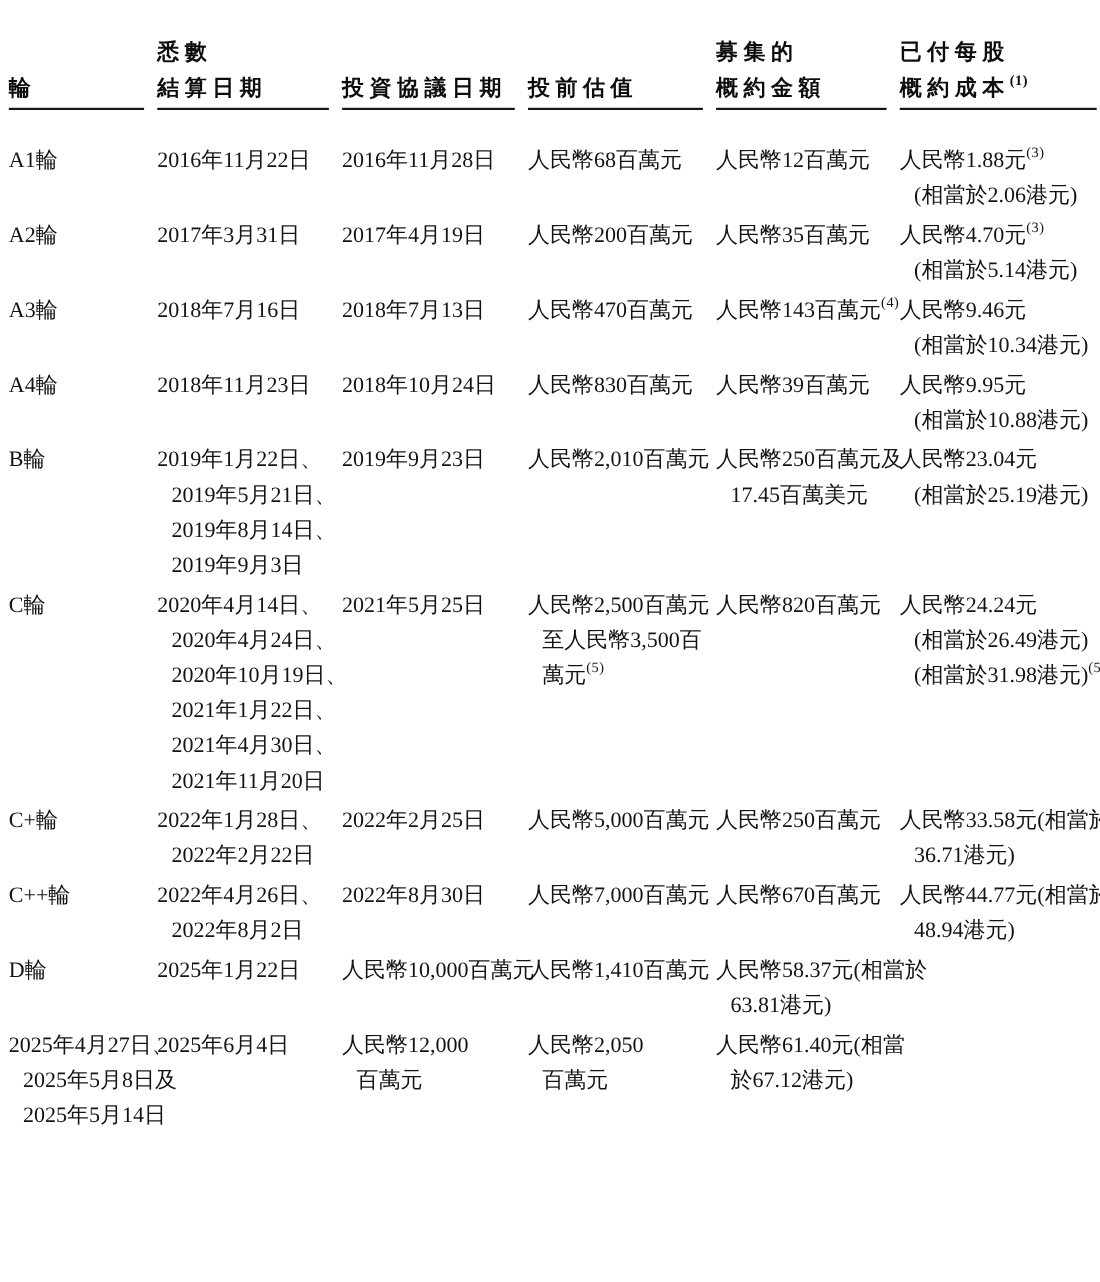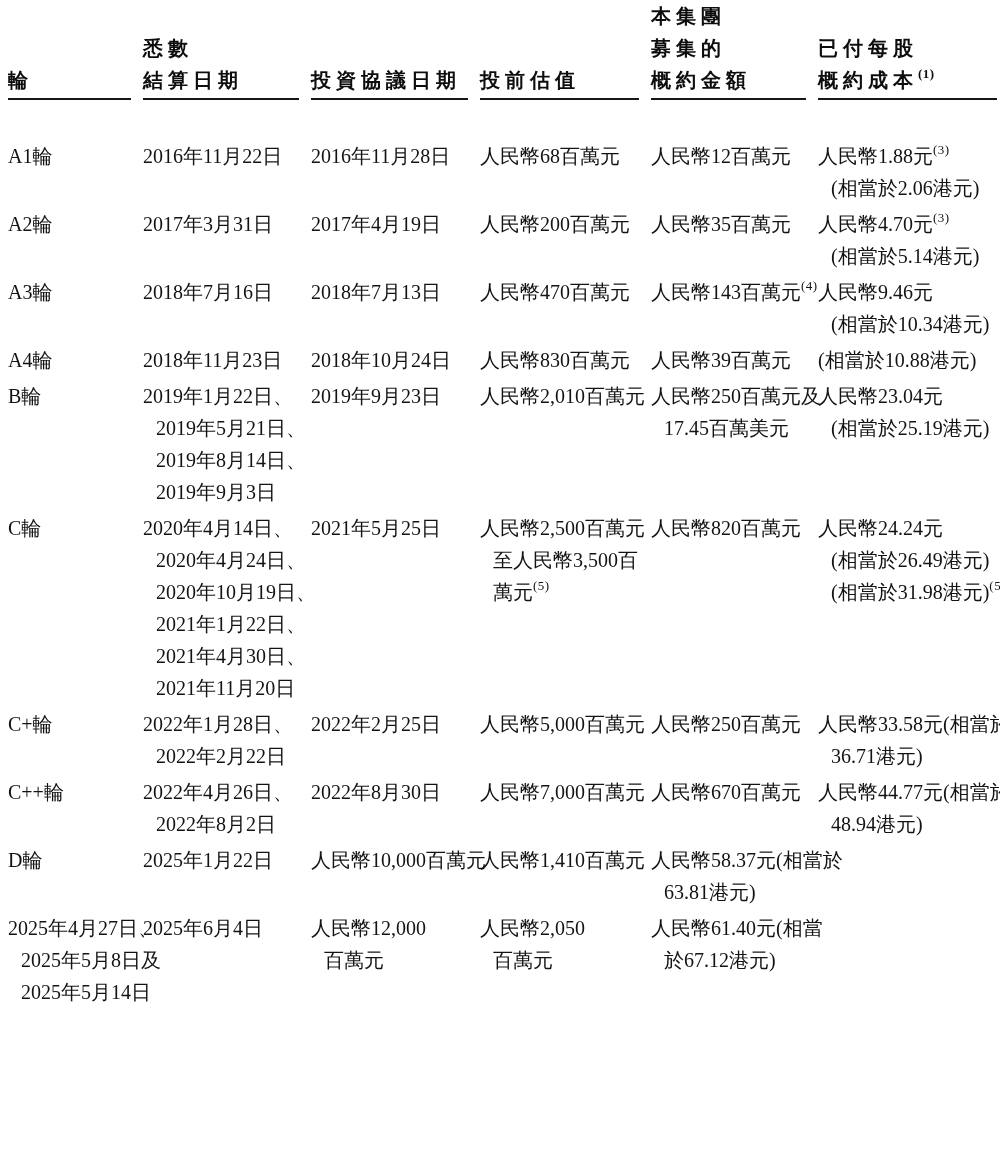--- a/index.html
+++ b/index.html
@@ -23,21 +23,21 @@
     height: 92px;
     border-bottom: 2.5px solid #161616;
     padding-bottom: 2px;
     font-weight: bold;
     letter-spacing: 5px;
     color: #0d0d0d;
   }
   .hline { line-height: 32px; white-space: nowrap; }
 
   
-  .tbody { margin-top: 40px; }
+  .tbody { margin-top: 30px; }
   .trow { margin-bottom: 4px; }
   .trow:last-child { margin-bottom: 0; }
   .td { vertical-align: top; }
   .td .line { line-height: 32px; white-space: nowrap; }
   .td .line + .line { padding-left: 13px; }
 
   sup {
     font-size: 13px;
     letter-spacing: 0.5px;
     position: relative; top: -1px;
@@ -58,21 +58,20 @@
       <span class="hline">悉數</span>
       <span class="hline">結算日期</span>
     </div>
     <div class="th">
       <span class="hline">投資協議日期</span>
     </div>
     <div class="th">
       <span class="hline">投前估值</span>
     </div>
     <div class="th">
-      <span class="hline">本集團</span>
       <span class="hline">募集的</span>
       <span class="hline">概約金額</span>
     </div>
     <div class="th">
       <span class="hline">已付每股</span>
       <span class="hline"><span>概約成本</span><sup>(1)</sup></span>
     </div>
   </div>
 
   <div class="tbody" id="tbody">
@@ -149,20 +148,21 @@
         <div class="td">
           <div class="line">2018年10月24日</div>
         </div>
         <div class="td">
           <div class="line">人民幣830百萬元</div>
         </div>
         <div class="td">
           <div class="line">人民幣39百萬元</div>
         </div>
         <div class="td">
+          <div class="line">人民幣9.95元</div>
           <div class="line">(相當於10.88港元)</div>
         </div>
       </div>
       <div class="grid trow">
         <div class="td">
           <div class="line">B輪</div>
         </div>
         <div class="td">
           <div class="line">2019年1月22日、</div>
           <div class="line">2019年5月21日、</div>

